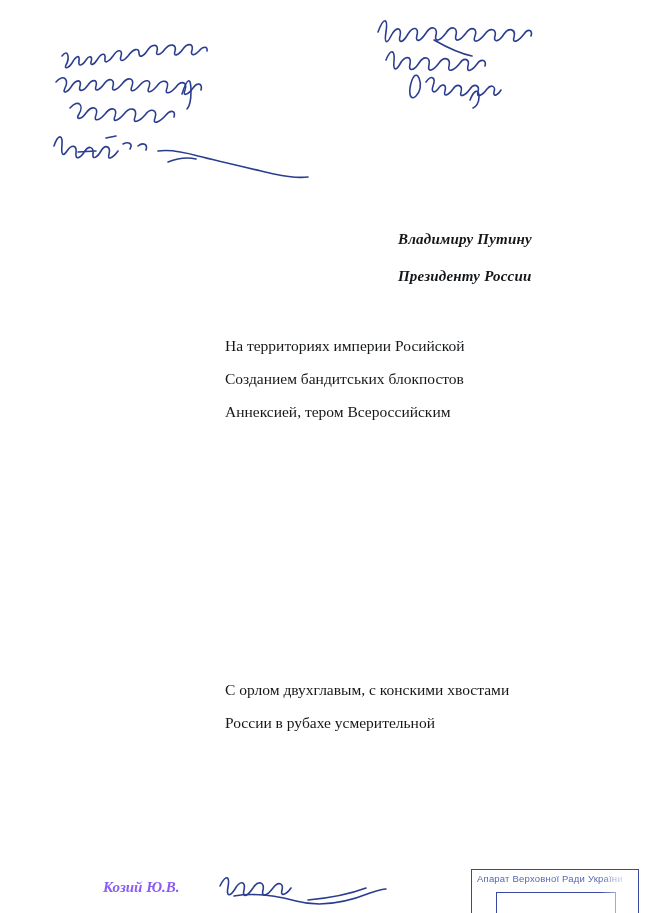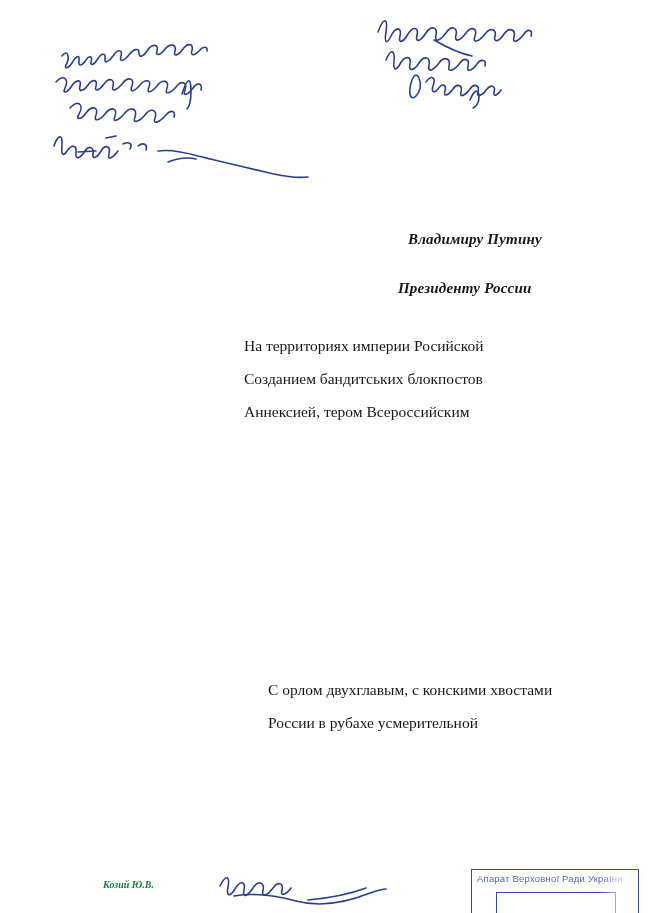--- a/index.html
+++ b/index.html
@@ -28,49 +28,49 @@
   .addressee {
     position: absolute;
     font-family: "Liberation Serif", serif;
     font-weight: bold;
     font-style: italic;
     font-size: 15px;
     letter-spacing: 0.2px;
     color: #14171a;
     white-space: nowrap;
   }
-  .addressee.line1 { left: 408px; top: 231px; }
-  .addressee.line2 { left: 398px; top: 280px; }
+  .addressee.line1 { left: 398px; top: 231px; }
+  .addressee.line2 { left: 398px; top: 268px; }
 
   .stanza {
     position: absolute;
-    left: 244px;
+    left: 225px;
     width: 400px;
   }
   .verse {
     font-family: "Liberation Serif", serif;
     font-size: 15.5px;
     line-height: 33px;
     color: #15181b;
     white-space: pre;
   }
 
   #stanza1 { top: 329px; }
   #stanza2 { top: 503px; }
-  #stanza3 { top: 673px; margin-left: 24px; }
+  #stanza3 { top: 673px; }
 
   .signature-name {
     position: absolute;
     left: 103px;
     top: 879px;
     font-family: "Liberation Serif", serif;
     font-weight: bold;
     font-style: italic;
-    font-size: 10px;
-    color: #15803d;
+    font-size: 15px;
+    color: #8b5cf6;
     white-space: nowrap;
   }
 
   
   .stamp {
     position: absolute;
     left: 471px;
     top: 869px;
     width: 168px;
     height: 52px;

